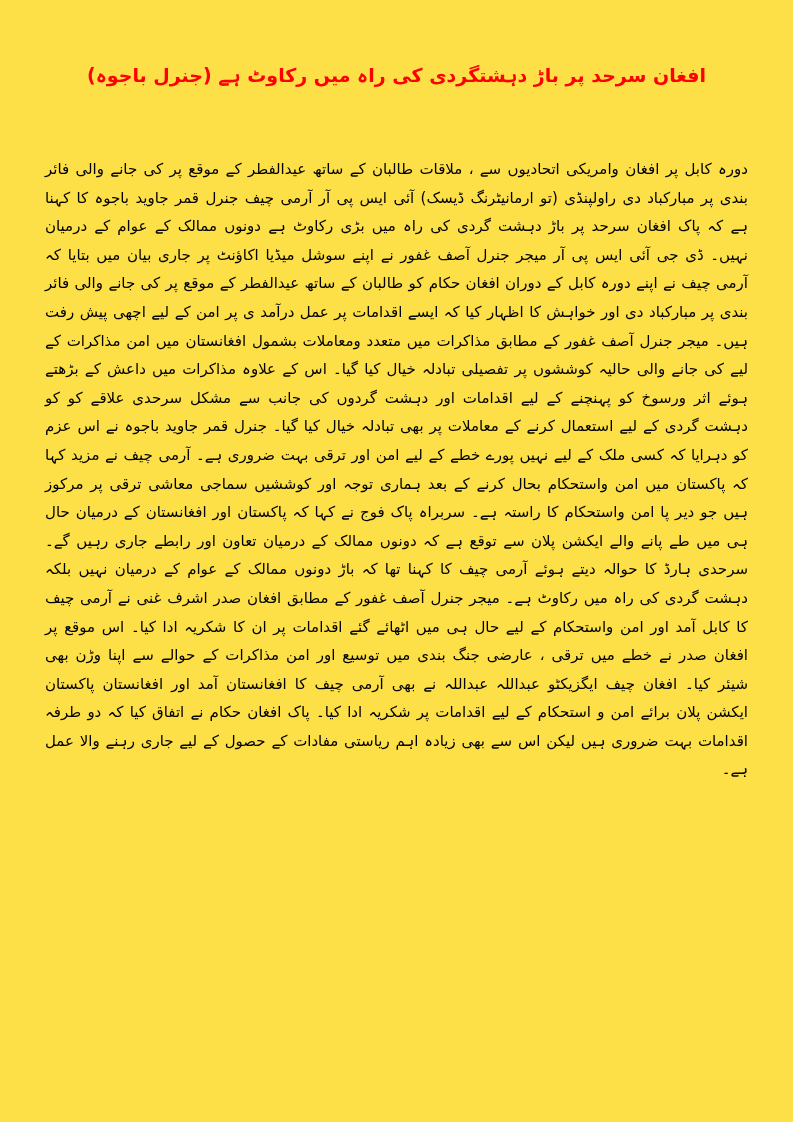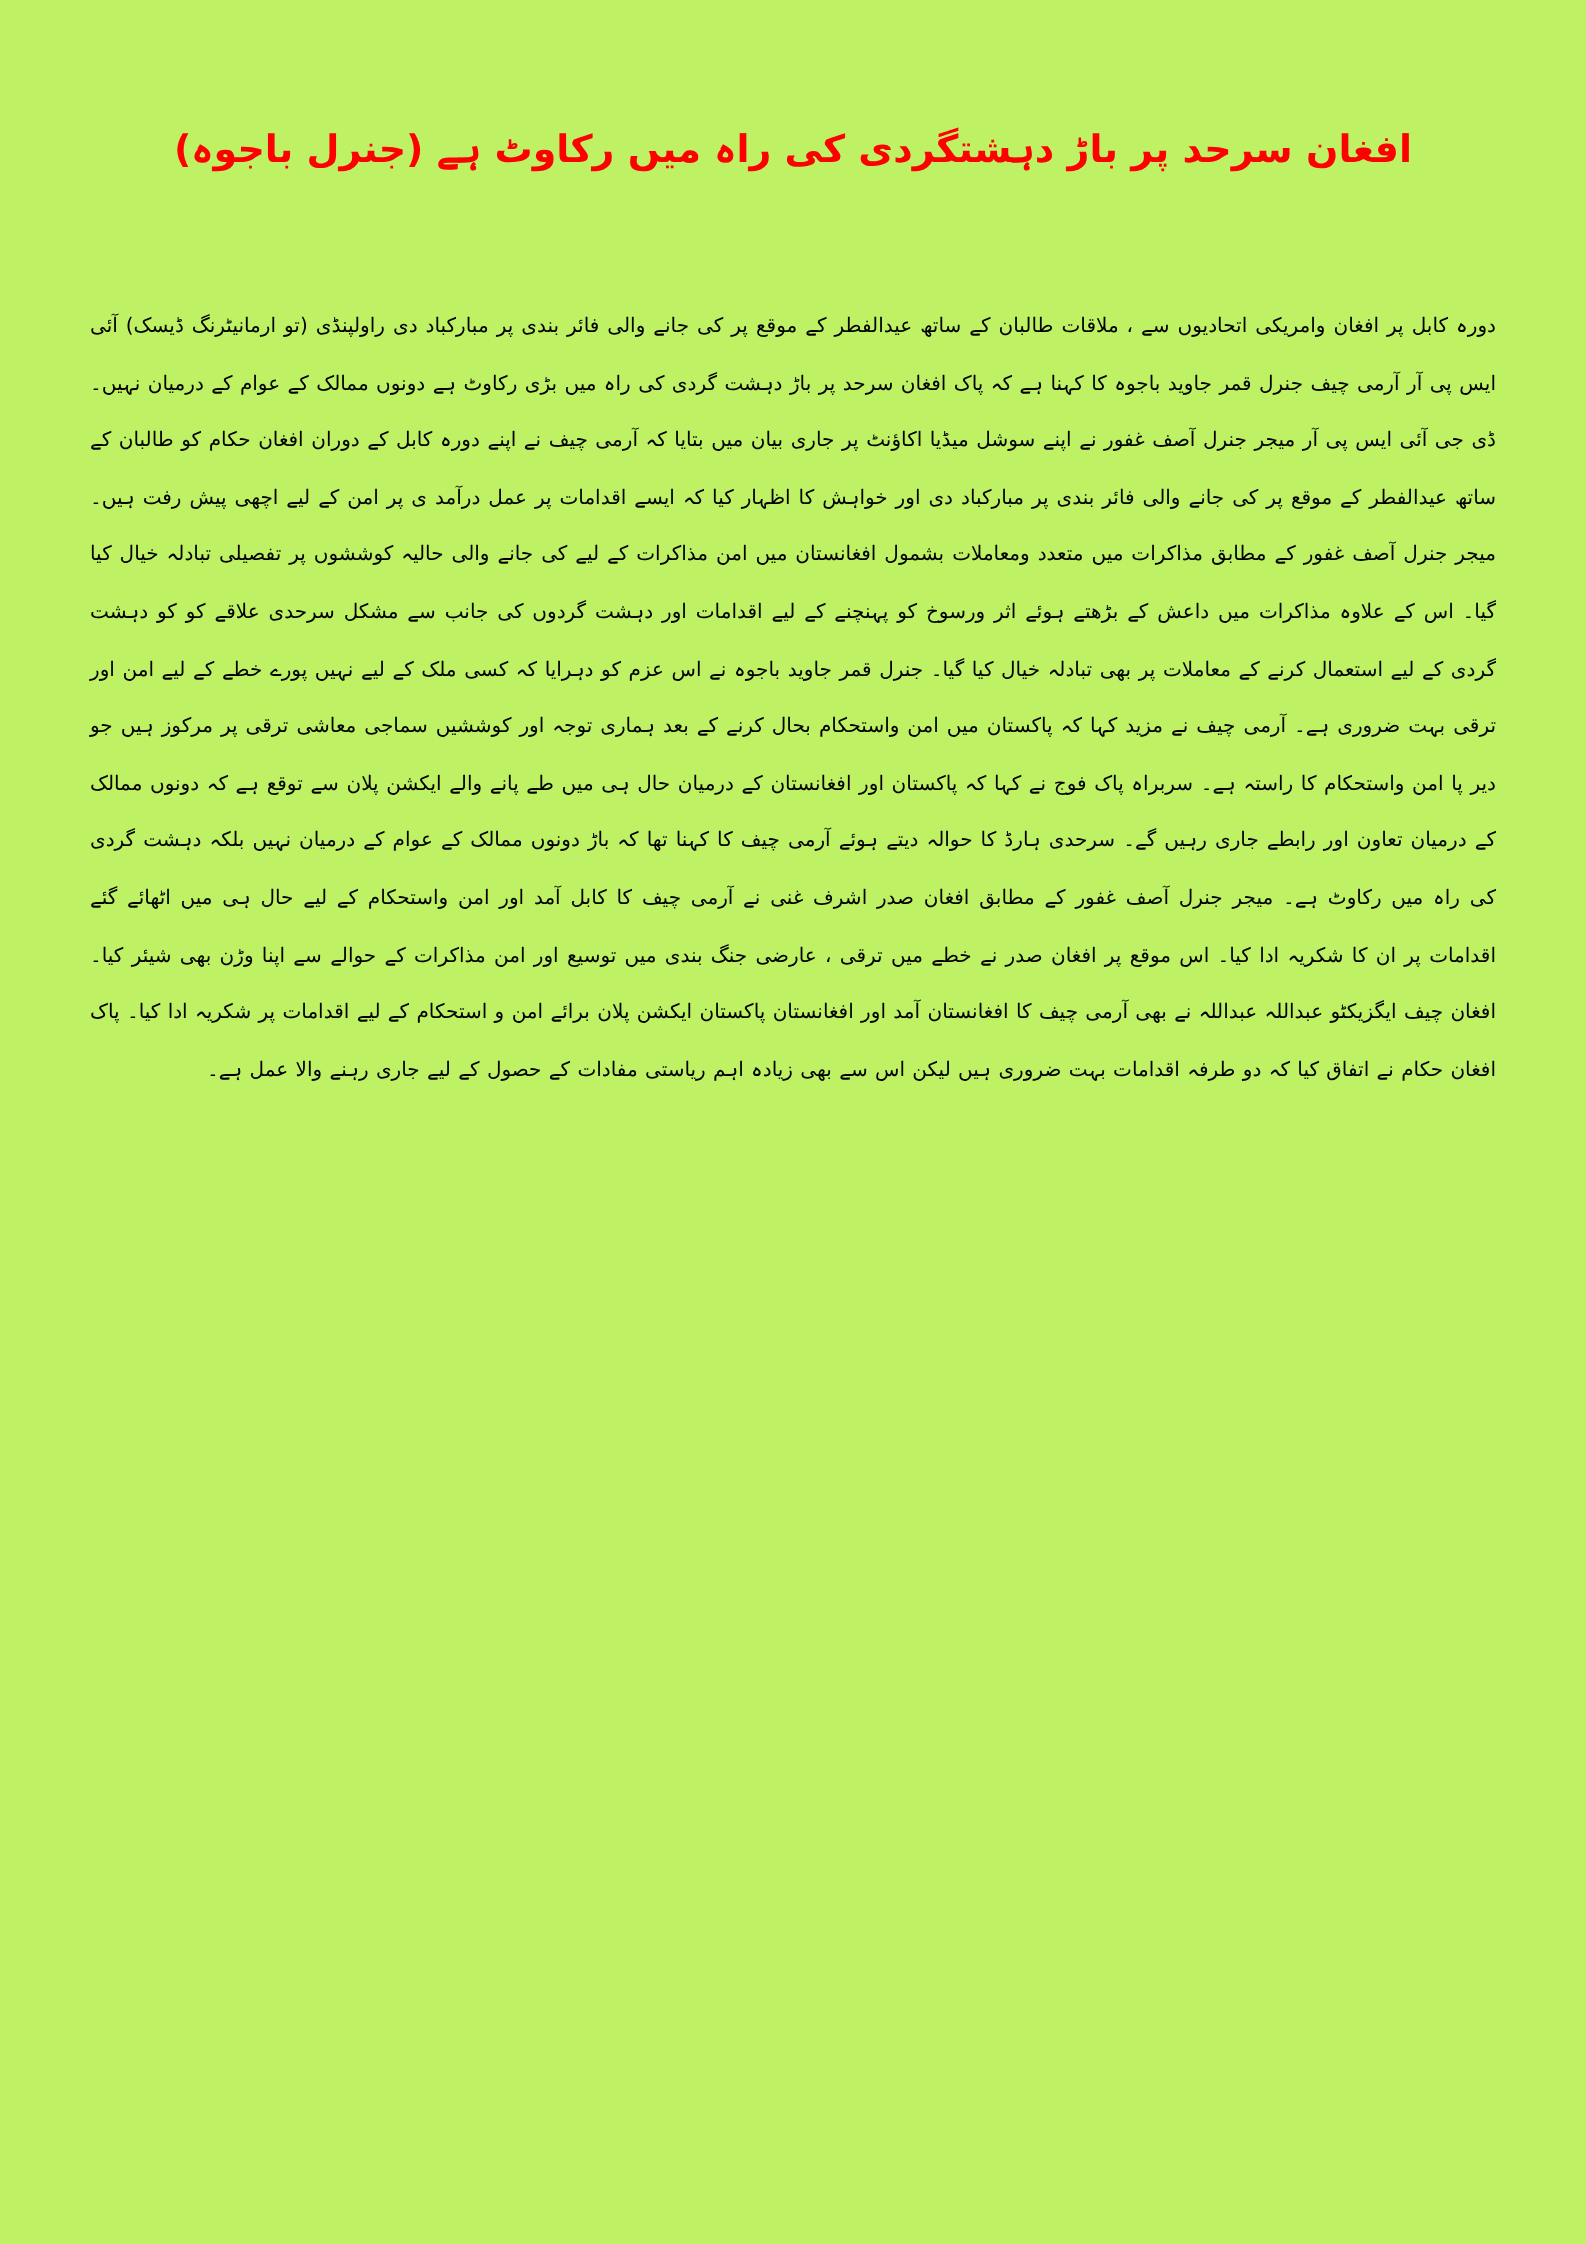--- a/index.html
+++ b/index.html
@@ -12,21 +12,21 @@
     width: 793px;
     height: 1122px;
     position: relative;
     overflow: hidden;
     font-family: "DejaVu Sans", sans-serif;
   }
 
   .page {
     position: absolute;
     inset: 0;
-    background: #bef264;
+    background: #fde047;
   }
 
   
   .headline-wrap {
     position: absolute;
     top: 48px;
     left: 0;
     right: 0;
     text-align: center;
     padding: 0 40px;
@@ -52,21 +52,21 @@
     right: 45px;
     left: 45px;
   }
   .article-body {
     direction: rtl;
     unicode-bidi: isolate;
     text-align: justify;
     text-align-last: right;
     color: #000000;
     font-family: "DejaVu Sans", "Liberation Sans", sans-serif;
-    font-size: 10px;
+    font-size: 15px;
     line-height: 28.6px;
     word-spacing: 0.5px;
     text-justify: inter-word;
     hyphens: none;
   }
 </style>
 </head>
 <body>
 
 <div class="page">

